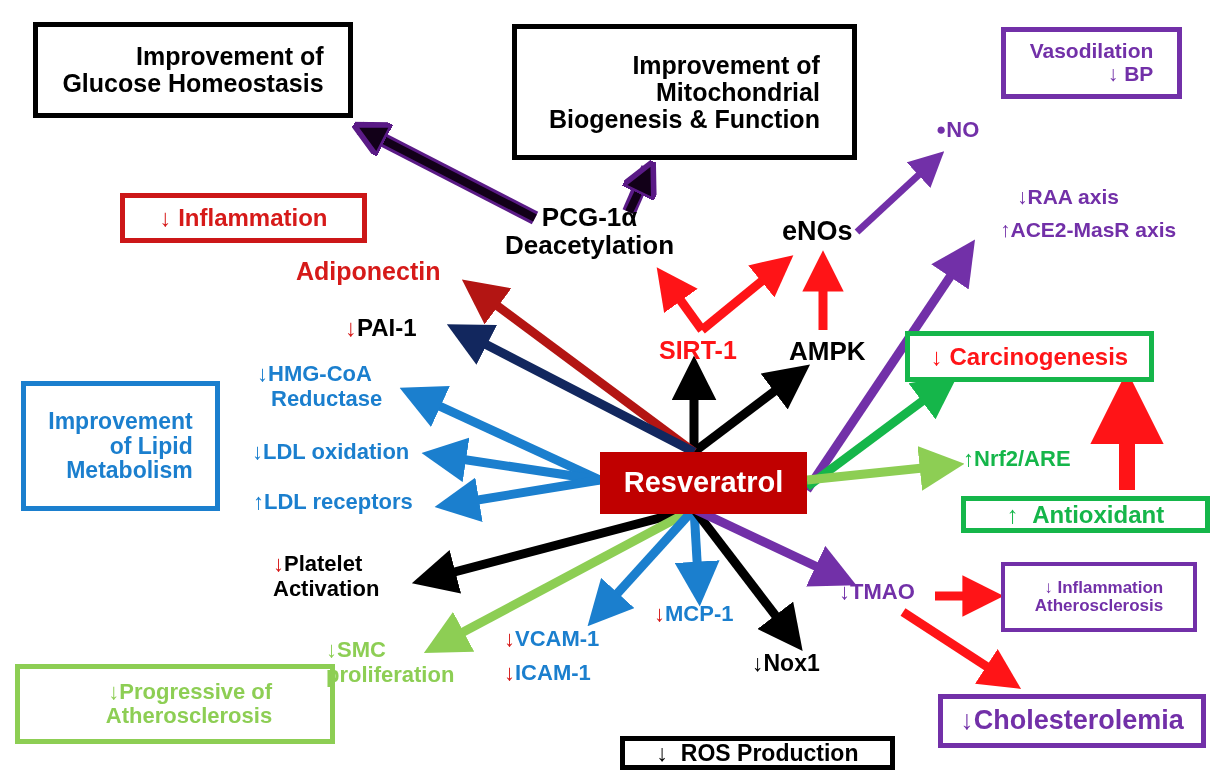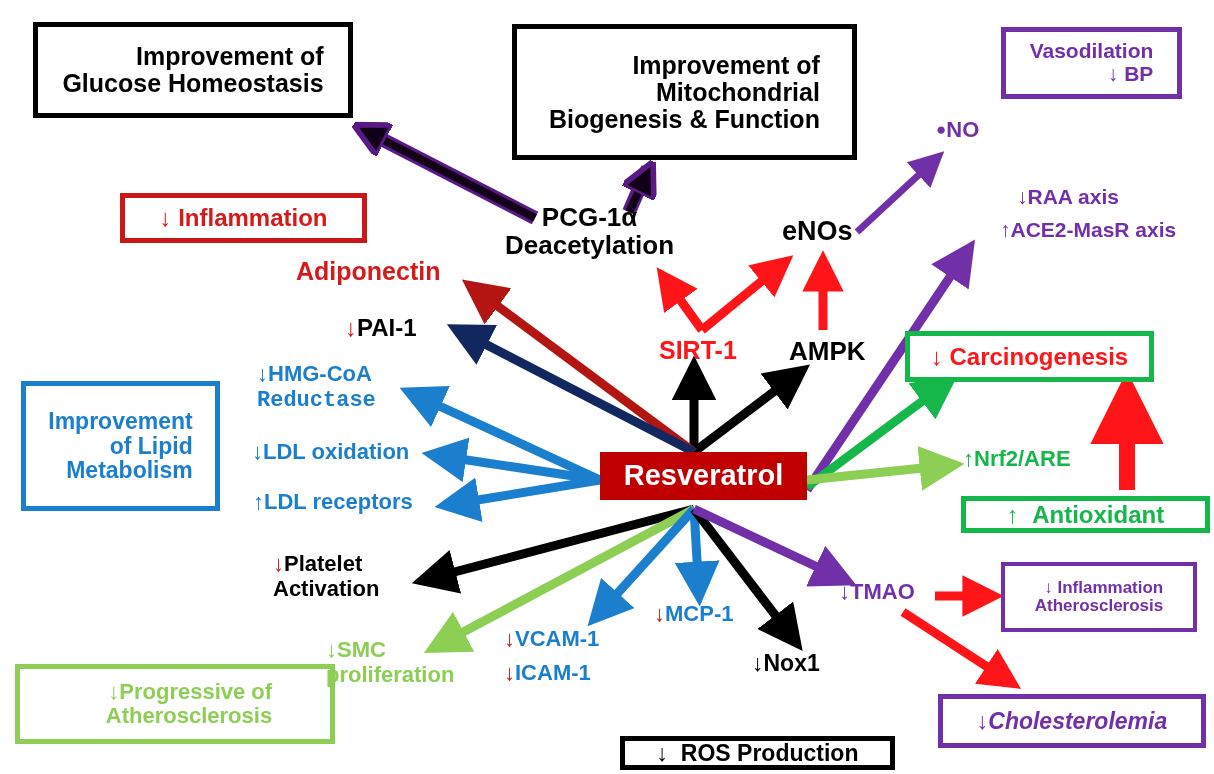--- a/index.html
+++ b/index.html
@@ -24,25 +24,25 @@
 
   
   #n-glucose{left:33px;top:22px;width:320px;height:96px;border-width:5px;font-size:25px;color:#000;}
   #n-mito{left:512px;top:24px;width:345px;height:136px;border-width:5px;font-size:25px;color:#000;}
   #n-vaso{left:1001px;top:27px;width:181px;height:72px;border-width:5px;font-size:21px;color:#7230a8;}
   #n-inflammation{left:120px;top:193px;width:247px;height:50px;border-width:5px;font-size:24px;color:#d61a19;}
   #n-carcino{left:905px;top:331px;width:249px;height:51px;border-width:5px;font-size:24px;color:#ff1417;}
   #n-antiox{left:961px;top:496px;width:249px;height:37px;border-width:5px;font-size:24px;color:#15b64a;}
   #n-lipid{left:21px;top:381px;width:199px;height:130px;border-width:5px;font-size:23px;color:#1b7fce;}
   #n-inflatheros{left:1001px;top:562px;width:196px;height:70px;border-width:4px;font-size:17px;color:#7230a8;}
-  #n-chol{left:938px;top:694px;width:268px;height:54px;border-width:5px;font-size:23px;color:#7230a8;font-style:italic;}
+  #n-chol{left:938px;top:694px;width:268px;height:54px;border-width:5px;font-size:27px;color:#7230a8;}
   #n-progatheros{left:15px;top:664px;width:320px;height:80px;border-width:5px;font-size:22px;color:#8dce54;padding-left:28px;}
   #n-ros{left:620px;top:736px;width:275px;height:34px;border-width:5px;font-size:23px;color:#000;}
 
-  #n-resveratrol{left:600px;top:452px;width:207px;height:48px;background:#c00000;border:none;font-size:29px;color:#fff;}
+  #n-resveratrol{left:600px;top:452px;width:207px;height:62px;background:#c00000;border:none;font-size:29px;color:#fff;}
 
   #n-pcg{left:505px;top:203px;font-size:26px;text-align:center;color:#000;}
   #n-enos{left:782px;top:217px;font-size:27px;color:#000;}
   #n-sirt{left:659px;top:337px;font-size:25px;color:#ff1417;}
   #n-ampk{left:789px;top:337px;font-size:26px;color:#000;}
   #n-no{left:936px;top:118px;font-size:22px;color:#7230a8;}
   #n-raa{left:1017px;top:186px;font-size:21px;color:#7230a8;}
   #n-ace2{left:1000px;top:219px;font-size:21px;color:#7230a8;}
   #n-adipo{left:296px;top:258px;font-size:25px;color:#d61a19;}
   #n-pai{left:345px;top:315px;font-size:24px;color:#000;text-align:center;}
@@ -255,21 +255,21 @@
   <div class="node plain" id="n-adipo">
     <span>Adiponectin</span>
   </div>
 
   <div class="node plain" id="n-pai">
     <span class="ar c-red">↓</span><span>PAI-1</span>
   </div>
 
   <div class="node plain" id="n-hmg">
     <span class="ar">↓</span><span>HMG-CoA</span><br>
-    <span style="margin-left:0;display:inline-block;font-family:Liberation Mono, monospace;">Reductase</span>
+    <span style="margin-left:14px;display:inline-block;">Reductase</span>
   </div>
 
   <div class="node plain" id="n-ldlox">
     <span class="ar">↓</span><span>LDL oxidation</span>
   </div>
 
   <div class="node plain" id="n-ldlrec">
     <span class="ar">↑</span><span>LDL receptors</span>
   </div>
 

